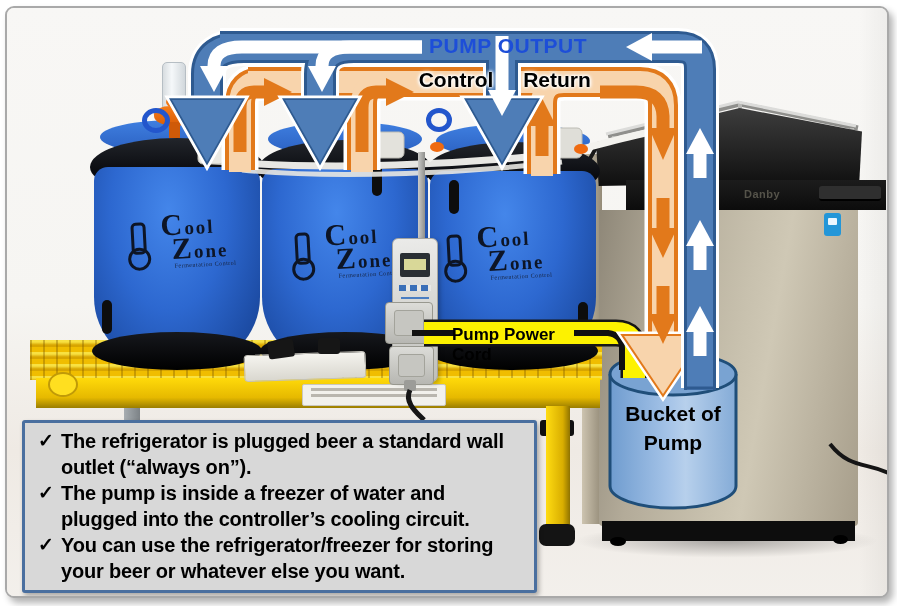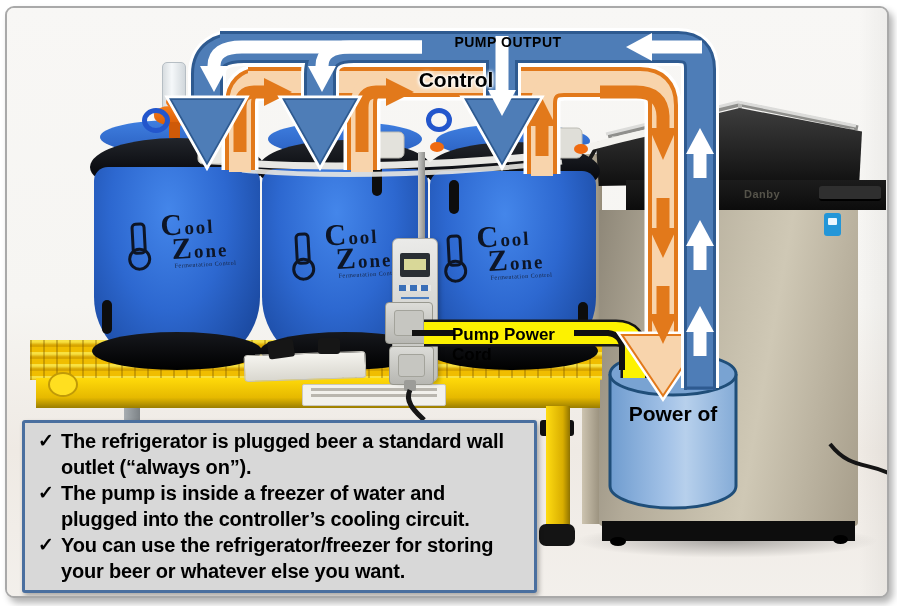--- a/index.html
+++ b/index.html
@@ -69,21 +69,21 @@
   .ctrl-btns{position:absolute;left:6px;top:46px;width:32px;height:6px;background:repeating-linear-gradient(90deg,#3a6fb8 0 7px,#e8e8e6 7px 11px);}
   .ctrl-lines{position:absolute;left:8px;top:58px;width:28px;height:12px;background:repeating-linear-gradient(#4a7ec2 0 2px,transparent 2px 5px);}
   .outlet{background:linear-gradient(#dcdcd8,#b7b7b2);border:1px solid #98988f;border-radius:4px;}
   .outlet::after{content:"";position:absolute;left:8px;top:7px;right:8px;bottom:7px;background:#c6c6c1;border-radius:3px;border:1px solid #a3a39b;}
   .gland{left:402px;top:378px;width:12px;height:11px;background:#9c9c98;border-radius:2px;}
   
   .lay{position:absolute;left:0;top:0;z-index:4;}
   .overlay{position:absolute;left:0;top:0;z-index:30;}
   
   .lbl{position:absolute;z-index:40;font-weight:bold;color:#000;}
-  .lbl-pump-output{left:400px;top:32px;width:212px;text-align:center;font-size:14px;color:#000000;letter-spacing:.5px;}
+  .lbl-pump-output{left:400px;top:32px;width:212px;text-align:center;font-size:21px;color:#1d4ed8;letter-spacing:.5px;}
   .halo{text-shadow:0 0 3px #fff,0 0 3px #fff,0 0 4px #fff,0 0 5px #fff;}
   .lbl-coolant{left:403px;top:66px;width:102px;text-align:center;font-size:21px;}
   .lbl-return{left:505px;top:66px;width:100px;text-align:center;font-size:21px;}
   .lbl-cord{left:450px;top:323px;width:126px;text-align:left;font-size:17px;}
   .lbl-bucket{left:606px;top:397px;width:130px;text-align:center;font-size:21px;line-height:29px;}
   
   .notebox{left:20px;top:418px;width:499px;z-index:50;background:#d8d8d8;border:3px solid #4a6f9f;border-radius:3px;box-shadow:2px 3px 5px rgba(0,0,0,.3);padding:5px 4px 6px 6px;}
   .note-item{display:flex;align-items:flex-start;}
   .note-check{flex:0 0 30px;text-align:center;font-size:19px;font-weight:bold;line-height:26px;}
   .note-text{width:458px;font-size:20px;font-weight:bold;line-height:26px;letter-spacing:-.2px;color:#000;}
@@ -322,23 +322,25 @@
          <rect x="691.5" y="244" width="13" height="24"></rect>
          <polygon points="684,330 712,330 698,304"></polygon>
          <rect x="691.5" y="330" width="13" height="24"></rect>
        </g>
        <path d="M684 386 H 712" stroke="#2e5a90" stroke-width="3"></path>
      </g>
    </svg>
 
    <div class="lbl lbl-pump-output">PUMP OUTPUT</div>
    <div class="lbl lbl-coolant halo">Control</div>
+   <div class="lbl lbl-return halo">Return</div>
    <div class="lbl lbl-cord">Pump Power Cord</div>
    <div class="lbl lbl-bucket">
-     <div>Power of</div>
+     <div>Bucket of</div>
+     <div>Pump</div>
    </div>
 
    <div class="abs notebox">
      <div class="note-item">
        <span class="note-check">✓</span>
        <span class="note-text">The refrigerator is plugged beer a standard wall outlet (“always on”).</span>
      </div>
      <div class="note-item">
        <span class="note-check">✓</span>
        <span class="note-text">The pump is inside a freezer of water and plugged into the controller’s cooling circuit.</span>

